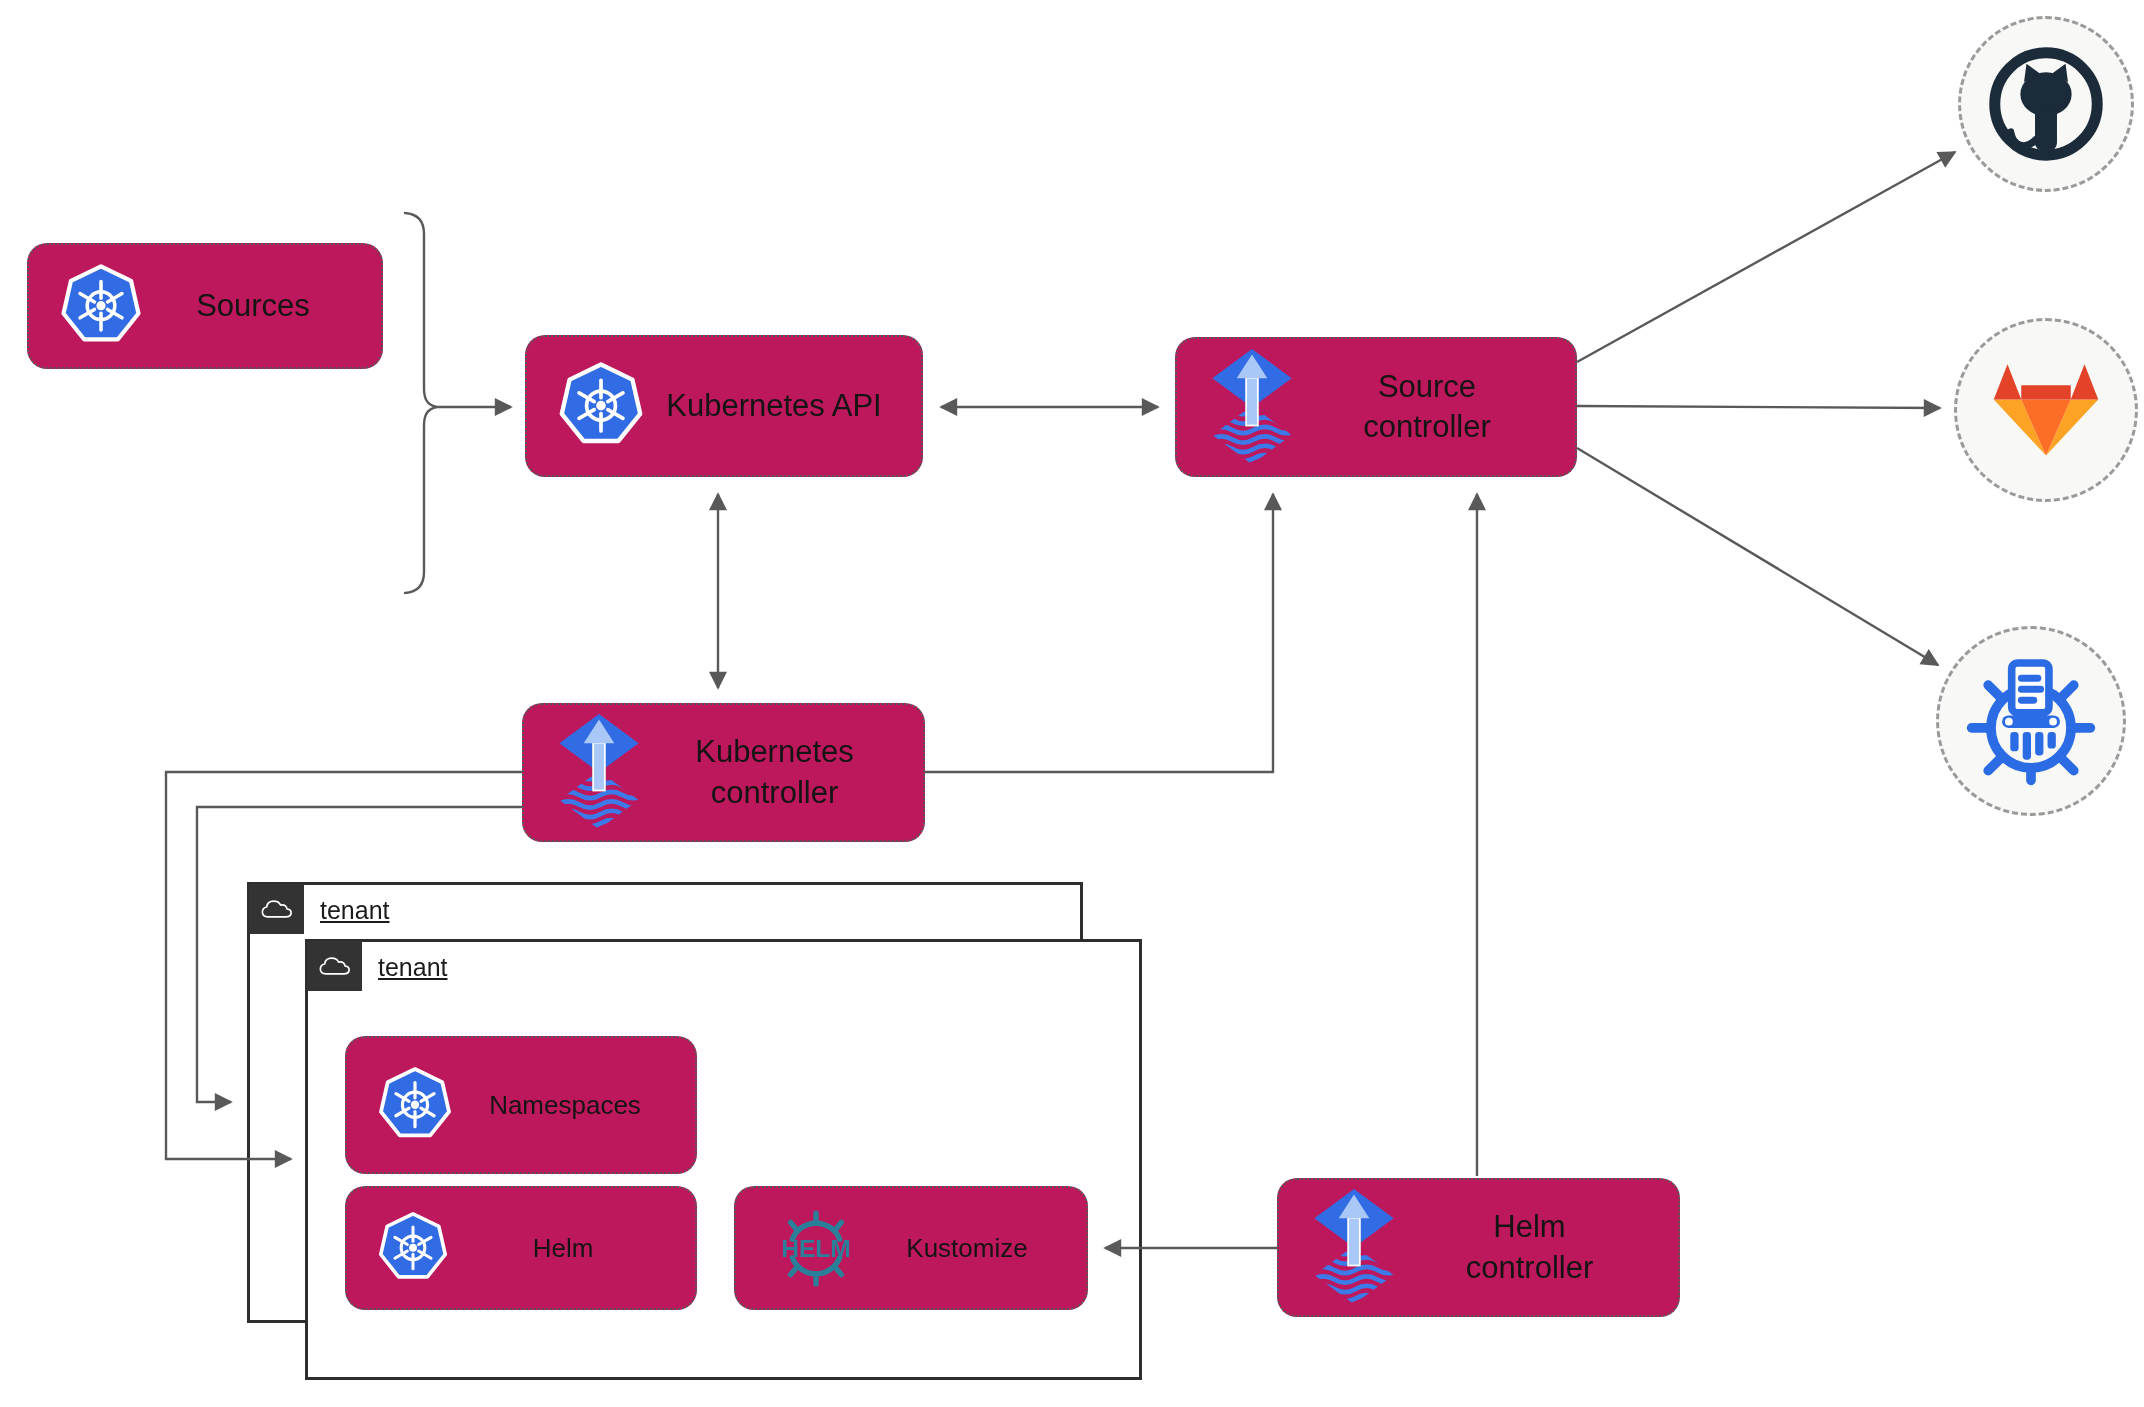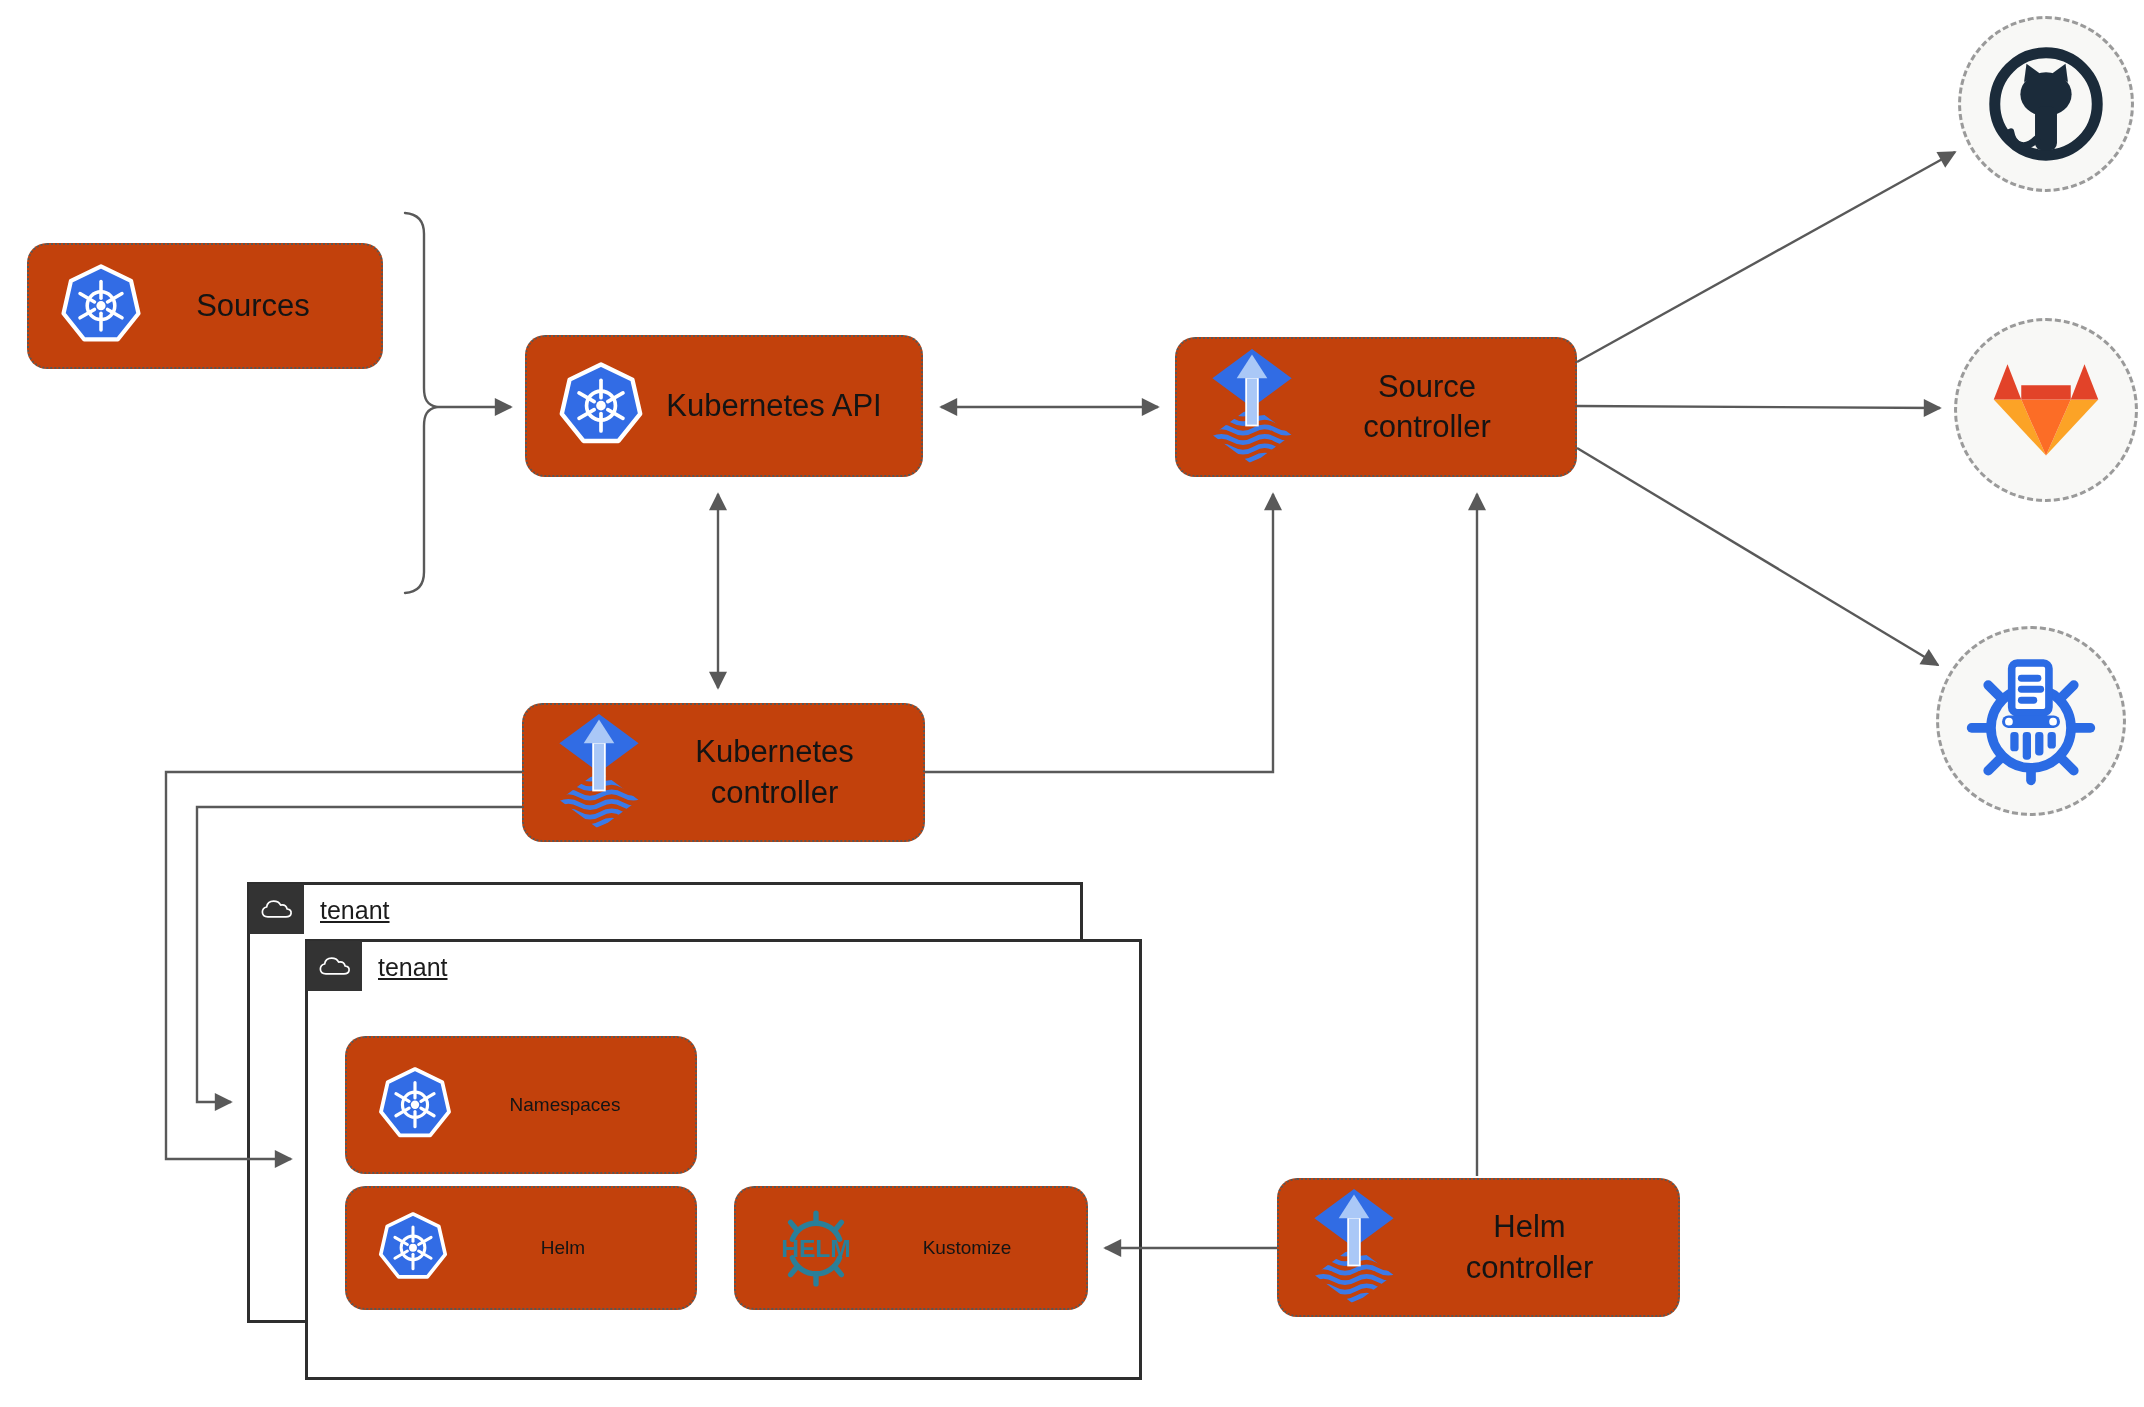--- a/index.html
+++ b/index.html
@@ -3,29 +3,29 @@
 <meta charset="utf-8">
 <style>
   html,body { margin:0; padding:0; background:#ffffff; }
   .canvas {
     position:relative; width:2144px; height:1407px; background:#ffffff;
     font-family:"Liberation Sans", sans-serif; overflow:hidden;
   }
   
   .node {
     position:absolute; box-sizing:border-box;
-    background:#c2410c; border:2px dotted #575757; border-radius:20px;
+    background:#be185d; border:2px dotted #575757; border-radius:20px;
     display:flex; align-items:center; z-index:3; padding:0 18px 0 30px;
   }
   .node .ic { flex:0 0 auto; display:block; }
   .node .label {
     flex:1 1 auto; text-align:center; color:#141414; font-size:31px;
   }
   .node .label.two-line { line-height:1.3;text-align:center; }
-  .node .label.small { font-size:19px; }
+  .node .label.small { font-size:26px; }
   
   .tenant {
     position:absolute; box-sizing:border-box; background:#ffffff;
     border:3px solid #2e2e2e;
   }
   .tenant-badge {
     position:absolute; left:-1px; top:-1px; width:55px; height:50px;
     background:#333333; display:flex; align-items:center; justify-content:center;
   }
   .tenant-label {

